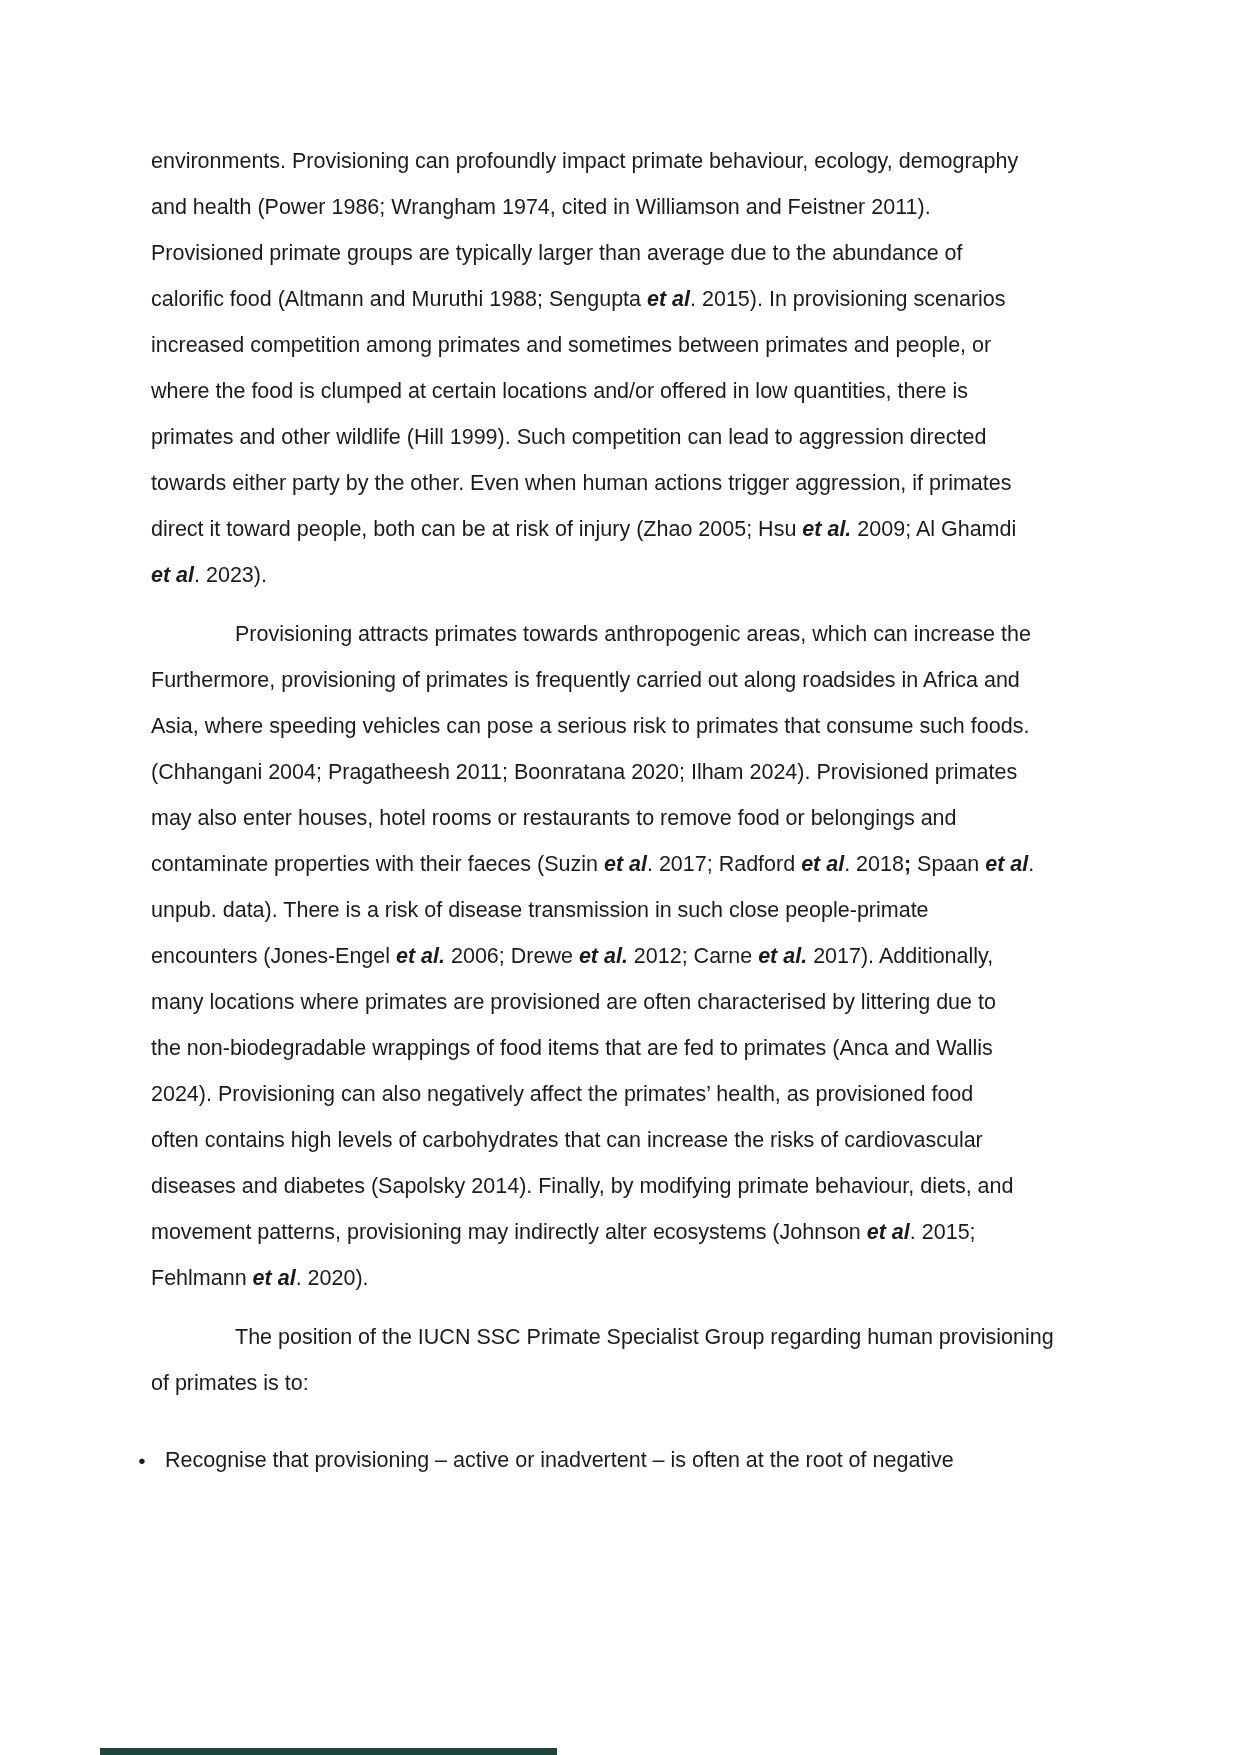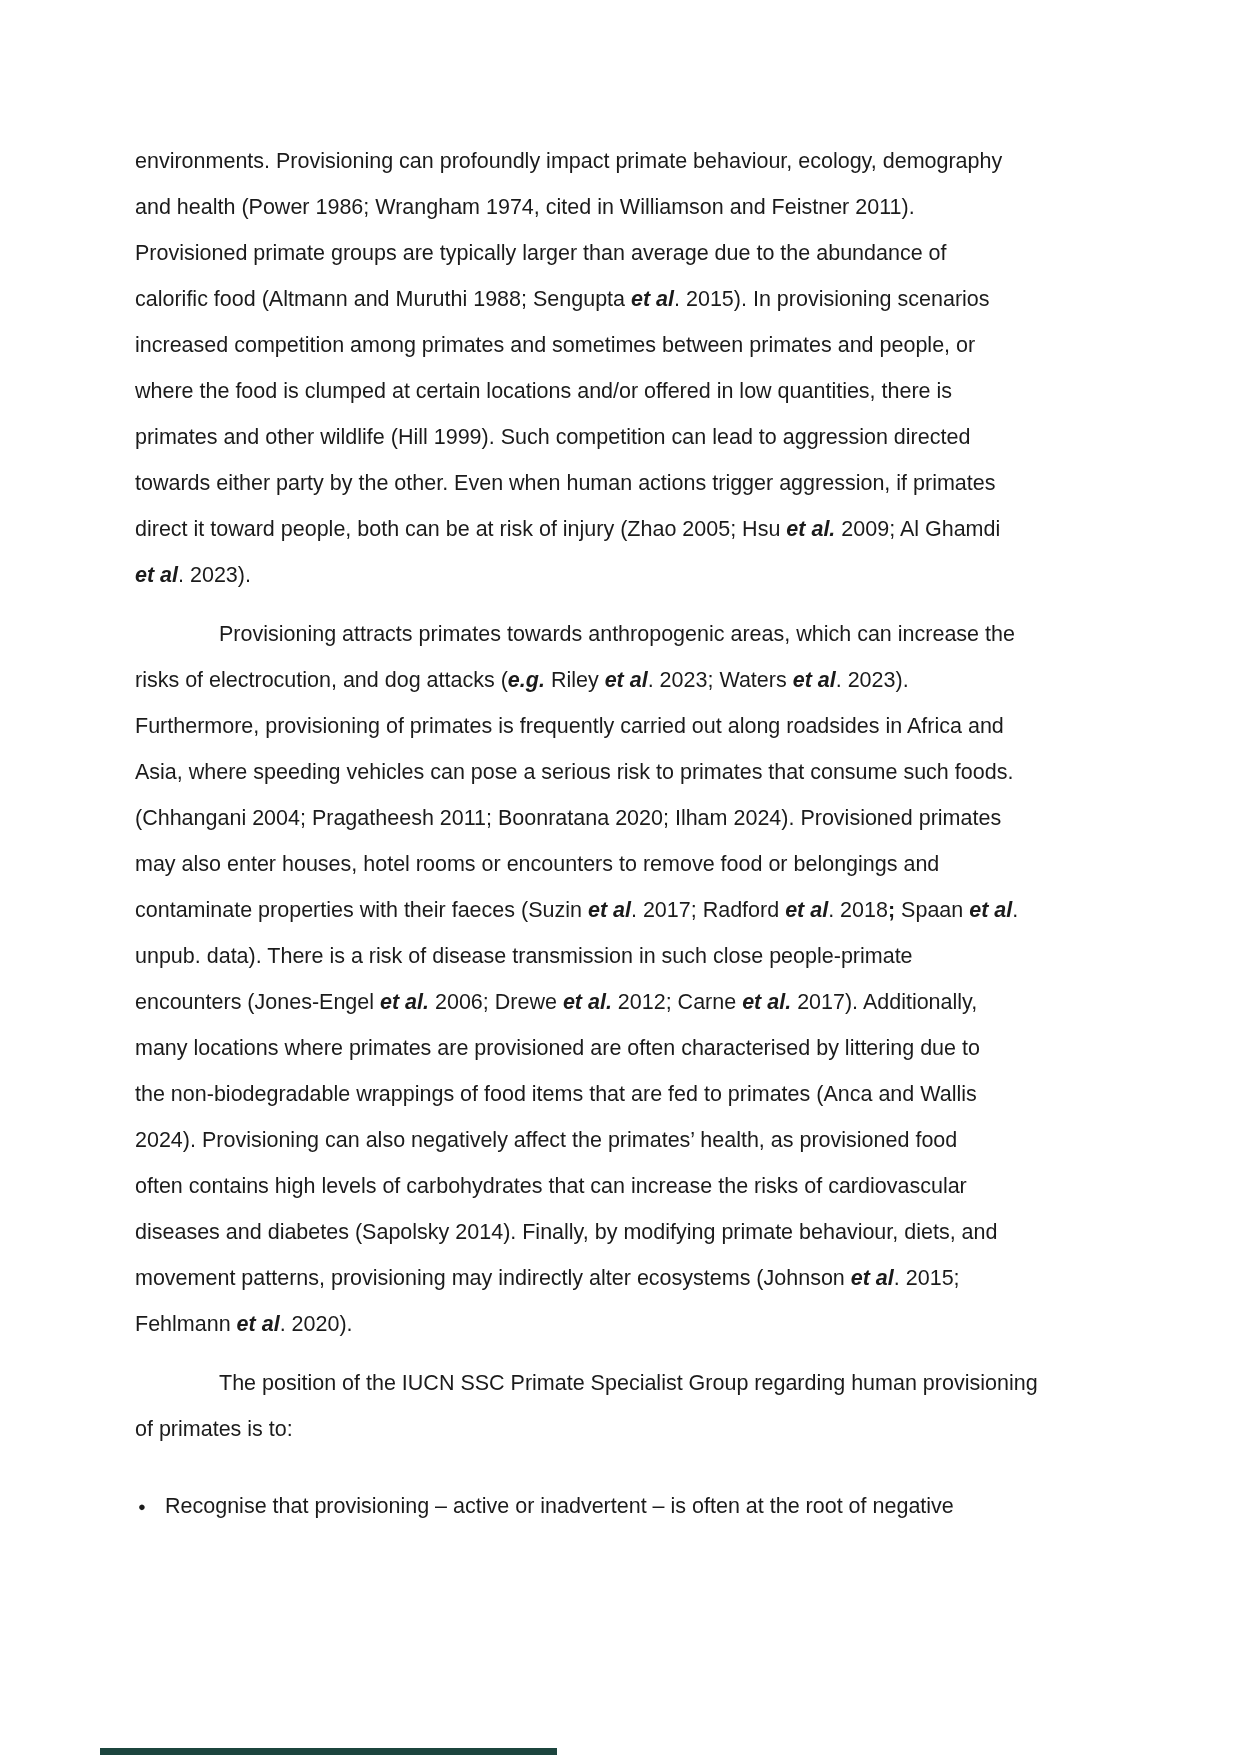--- a/index.html
+++ b/index.html
@@ -16,21 +16,21 @@
     font-family: "Liberation Sans", sans-serif;
     color: #1b1b1b;
   }
   .content {
     position: absolute;
     left: 135px;
     top: 138px;
     width: 1000px;
   }
   .paragraph {
-    margin: 0 0 13px 0;
+    margin: 0 0 13px 16px;
   }
   .t-line {
     line-height: 46px;
     font-size: 21.5px;
     white-space: nowrap;
   }
   .paragraph.indent .t-line:first-child {
     text-indent: 84px;
   }
   .seg-r { font-style: normal; font-weight: normal; }
@@ -73,25 +73,24 @@
         <div class="t-line"><span class="seg-r">calorific food (Altmann and Muruthi 1988; Sengupta </span><span class="seg-i">et al</span><span class="seg-r">. 2015). In provisioning scenarios</span></div>
         <div class="t-line"><span class="seg-r">increased competition among primates and sometimes between primates and people, or</span></div>
         <div class="t-line"><span class="seg-r">where the food is clumped at certain locations and/or offered in low quantities, there is</span></div>
         <div class="t-line"><span class="seg-r">primates and other wildlife (Hill 1999). Such competition can lead to aggression directed</span></div>
         <div class="t-line"><span class="seg-r">towards either party by the other. Even when human actions trigger aggression, if primates</span></div>
         <div class="t-line"><span class="seg-r">direct it toward people, both can be at risk of injury (Zhao 2005; Hsu </span><span class="seg-i">et al.</span><span class="seg-r"> 2009; Al Ghamdi</span></div>
         <div class="t-line"><span class="seg-i">et al</span><span class="seg-r">. 2023).</span></div>
       </div>
       <div class="paragraph indent">
         <div class="t-line"><span class="seg-r">Provisioning attracts primates towards anthropogenic areas, which can increase the</span></div>
-        <div class="t-line"><span class="seg-r">risks of electrocution, and dog attacks (</span><span class="seg-i">e.g.</span><span class="seg-r"> Riley </span><span class="seg-i">et al</span><span class="seg-r">. 2023; Waters </span><span class="seg-i">et al</span><span class="seg-r">. 2023).</span></div>
         <div class="t-line"><span class="seg-r">Furthermore, provisioning of primates is frequently carried out along roadsides in Africa and</span></div>
         <div class="t-line"><span class="seg-r">Asia, where speeding vehicles can pose a serious risk to primates that consume such foods.</span></div>
         <div class="t-line"><span class="seg-r">(Chhangani 2004; Pragatheesh 2011; Boonratana 2020; Ilham 2024). Provisioned primates</span></div>
-        <div class="t-line"><span class="seg-r">may also enter houses, hotel rooms or encounters to remove food or belongings and</span></div>
+        <div class="t-line"><span class="seg-r">may also enter houses, hotel rooms or restaurants to remove food or belongings and</span></div>
         <div class="t-line"><span class="seg-r">contaminate properties with their faeces (Suzin </span><span class="seg-i">et al</span><span class="seg-r">. 2017; Radford </span><span class="seg-i">et al</span><span class="seg-r">. 2018</span><span class="seg-b">;</span><span class="seg-r"> Spaan </span><span class="seg-i">et al</span><span class="seg-r">.</span></div>
         <div class="t-line"><span class="seg-r">unpub. data). There is a risk of disease transmission in such close people-primate</span></div>
         <div class="t-line"><span class="seg-r">encounters (Jones-Engel </span><span class="seg-i">et al.</span><span class="seg-r"> 2006; Drewe </span><span class="seg-i">et al.</span><span class="seg-r"> 2012; Carne </span><span class="seg-i">et al.</span><span class="seg-r"> 2017). Additionally,</span></div>
         <div class="t-line"><span class="seg-r">many locations where primates are provisioned are often characterised by littering due to</span></div>
         <div class="t-line"><span class="seg-r">the non-biodegradable wrappings of food items that are fed to primates (Anca and Wallis</span></div>
         <div class="t-line"><span class="seg-r">2024). Provisioning can also negatively affect the primates’ health, as provisioned food</span></div>
         <div class="t-line"><span class="seg-r">often contains high levels of carbohydrates that can increase the risks of cardiovascular</span></div>
         <div class="t-line"><span class="seg-r">diseases and diabetes (Sapolsky 2014). Finally, by modifying primate behaviour, diets, and</span></div>
         <div class="t-line"><span class="seg-r">movement patterns, provisioning may indirectly alter ecosystems (Johnson </span><span class="seg-i">et al</span><span class="seg-r">. 2015;</span></div>
         <div class="t-line"><span class="seg-r">Fehlmann </span><span class="seg-i">et al</span><span class="seg-r">. 2020).</span></div>

